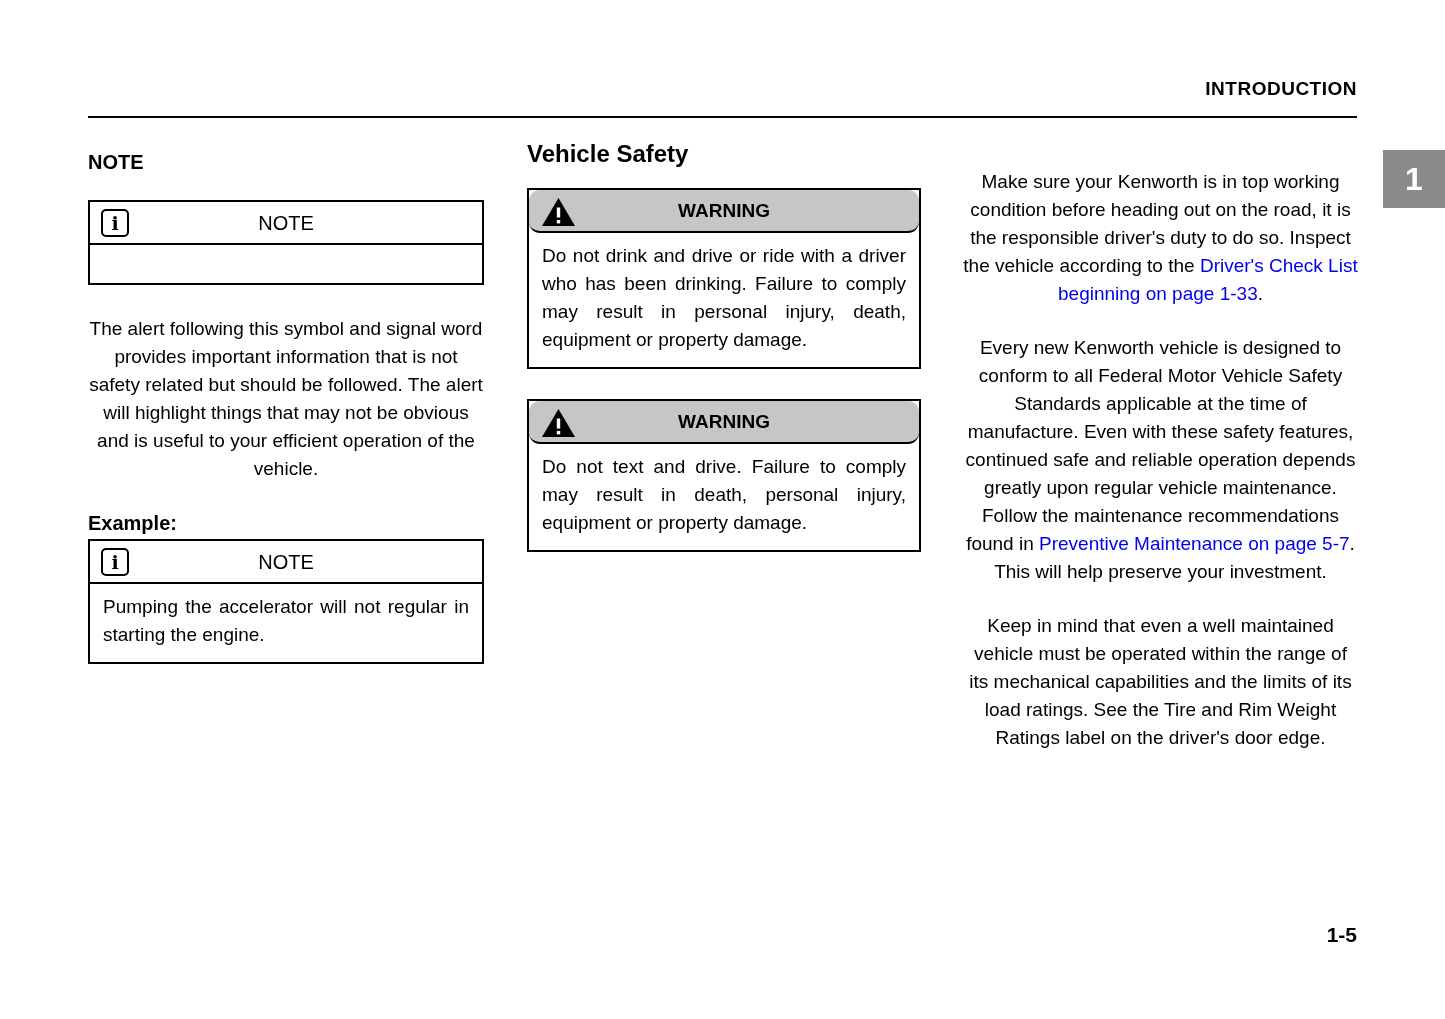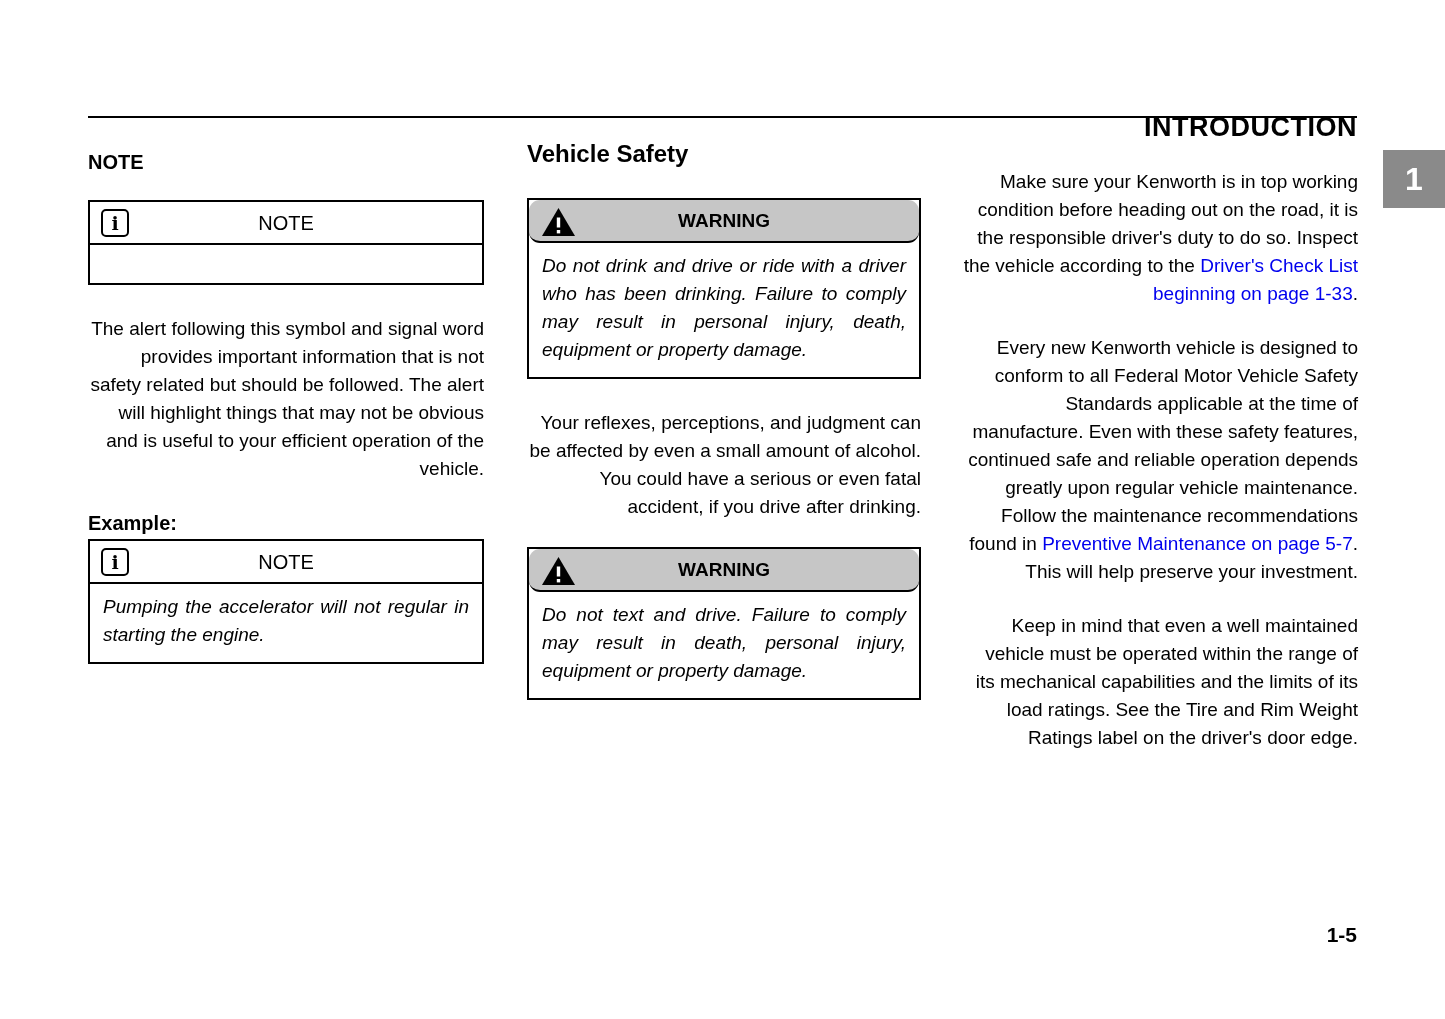--- a/index.html
+++ b/index.html
@@ -3,56 +3,56 @@
 <meta charset="utf-8">
 <style>
   * { margin:0; padding:0; box-sizing:border-box; }
   html,body { background:#ffffff; }
   body {
     width:1445px; height:1019px; position:relative; overflow:hidden;
     font-family:"Liberation Sans","DejaVu Sans",sans-serif; color:#000;
   }
   .header-title {
     position:absolute; top:78px; right:88px;
-    font-size:27px; font-weight:bold; letter-spacing:.5px;margin-top:34px;
+    font-size:19px; font-weight:bold; letter-spacing:.5px;
   }
   .header-rule {
     position:absolute; left:88px; right:88px; top:116px;
     border-top:2px solid #000;
   }
   .side-tab {
     position:absolute; top:150px; right:0; width:62px; height:58px;
     background:#8a8a8a; color:#fff; font-size:32px; font-weight:bold;
     display:flex; align-items:center; justify-content:center;
   }
   .col { position:absolute; font-size:19px; line-height:28px; }
   #col1 { left:88px;  top:148px; width:396px; }
   #col2 { left:527px; top:140px; width:394px; }
   #col3 { left:963px; top:168px; width:395px; }
 
   .section-heading { font-size:20px; font-weight:bold; margin-bottom:24px; }
-  .big-heading     { font-size:24px; font-weight:bold; margin-bottom:30px; }
+  .big-heading     { font-size:24px; font-weight:bold; margin-bottom:20px; }
 
   .alert-box { border:2px solid #000; margin-bottom:30px; background:#fff; }
   .box-header {
     position:relative; height:43px; display:flex; align-items:center;
     justify-content:center; border-bottom:2px solid #000; font-size:20px;
   }
   .alert-box.warn .box-header { background:#c6c6c6; font-weight:bold; font-size:19px;border-radius:11px; }
   .info-icon {
     position:absolute; left:11px; top:7px; width:28px; height:28px;
     border:2px solid #000; border-radius:5px;
     display:flex; align-items:center; justify-content:center;
     font-family:"DejaVu Serif",serif; font-weight:bold; font-size:19px; line-height:1;
   }
   .warning-icon { position:absolute; left:13px; top:8px; width:33px; height:28px; }
-  .box-body { padding:9px 13px 13px 13px; text-align:justify;font-style:italic; }
+  .box-body { padding:9px 13px 13px 13px; text-align:justify; }
   .box-body.empty { height:38px; padding:0; }
 
-  p.para { margin-bottom:26px; text-align:right; }
+  p.para { margin-bottom:26px; text-align:center; }
   .example-label { font-weight:bold; margin:0 0 2px 0; font-size:20px; }
 
   a.doc-link { text-decoration:none; cursor:pointer; }
 
   .page-number { position:absolute; right:88px; top:906px; font-size:21px; font-weight:bold;margin-top:17px; }
 </style>
 </head>
 <body>
 
 <div>
@@ -95,21 +95,20 @@
             <path d="M16.5 0 L33 28 L0 28 Z" fill="#000"></path>
             <rect x="14.8" y="9.5" width="3.4" height="10" fill="#fff"></rect>
             <rect x="14.8" y="22" width="3.4" height="3.4" fill="#fff"></rect>
           </svg>
         </span>
         <span>WARNING</span>
       </div>
       <div class="box-body">Do not drink and drive or ride with a driver who has been drinking. Failure to comply may result in personal injury, death, equipment or property damage.</div>
     </div>
 
-    <p class="para">Your reflexes, perceptions, and judgment can be affected by even a small amount of alcohol.  You could have a serious or even fatal accident, if you drive after drinking.</p>
 
     <div class="alert-box warn">
       <div class="box-header" style="background: rgb(198, 198, 198);">
         <span class="warning-icon">
           <svg width="33" height="28" viewBox="0 0 33 28" aria-hidden="true">
             <path d="M16.5 0 L33 28 L0 28 Z" fill="#000"></path>
             <rect x="14.8" y="9.5" width="3.4" height="10" fill="#fff"></rect>
             <rect x="14.8" y="22" width="3.4" height="3.4" fill="#fff"></rect>
           </svg>
         </span>

